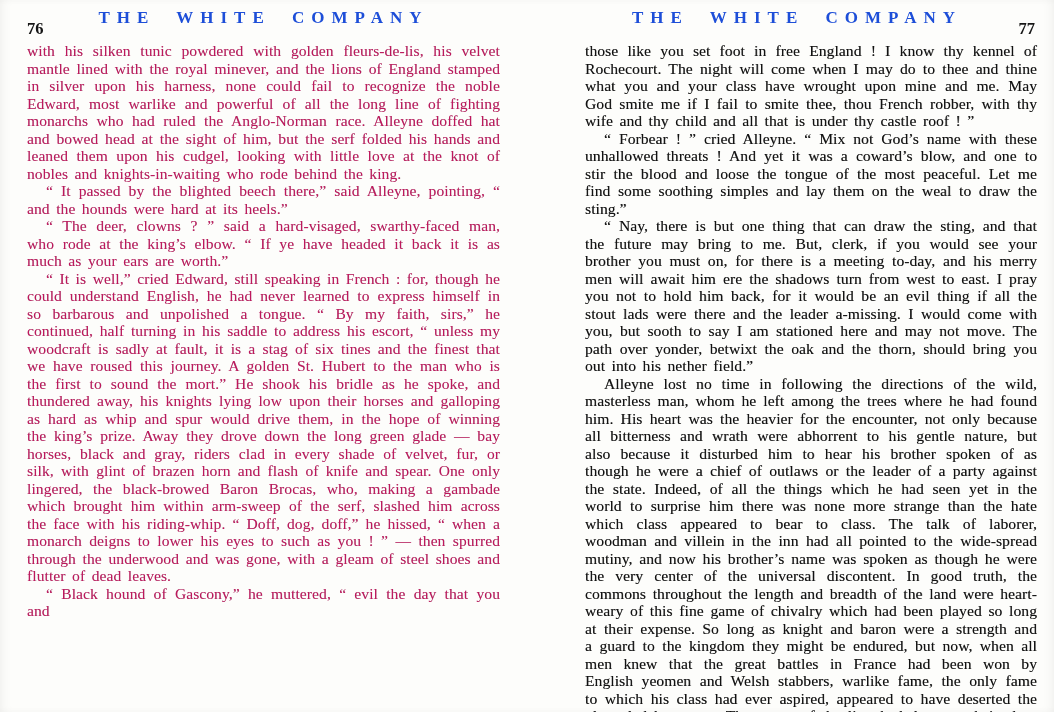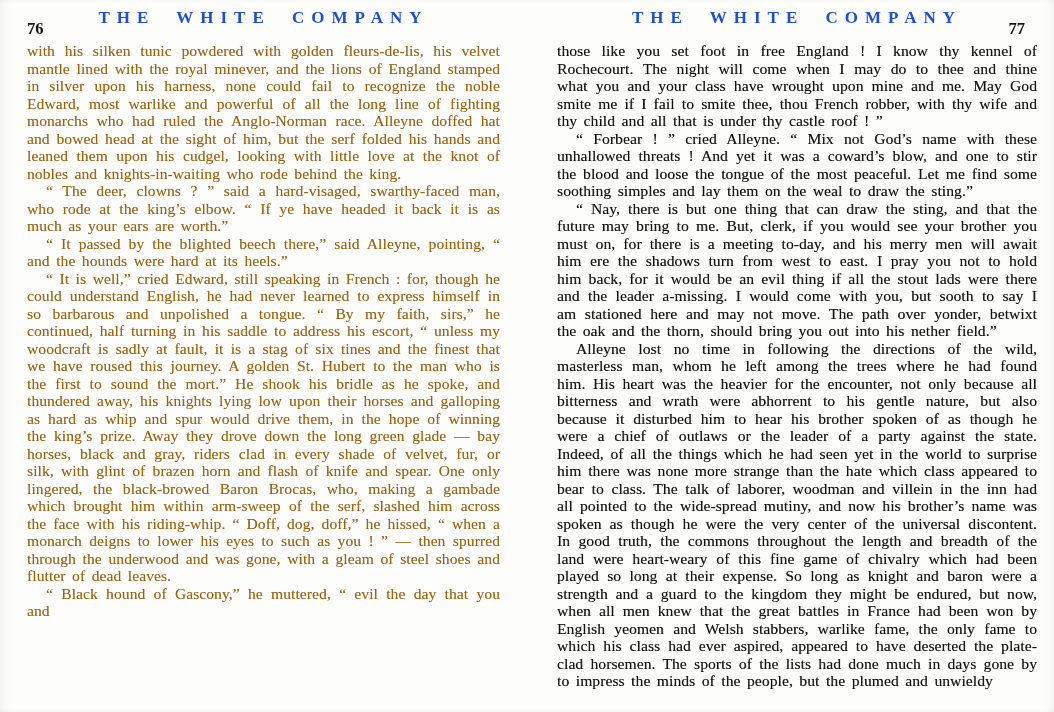--- a/index.html
+++ b/index.html
@@ -46,57 +46,58 @@
   }
   .page-number {
     position: absolute;
     top: 1px;
     font-size: 16.5px;
     font-weight: bold;
     color: #161616;
     margin-top: 10px;
   }
   .pn-left  { left: 0; }
-  .pn-right { right: 12px; }
+  .pn-right { right: 2px; }
 
   .page-body p {
     margin: 0;
     font-size: 15.5px;
     line-height: 17.5px;
     text-align: justify;
     text-indent: 19px;
     word-spacing: 2.5px;
     letter-spacing: 0.1px;
   }
   .page-body p.cont { text-indent: 0; }
 
   
   .page-right .page-body p {
     color: #121212;
     text-shadow: 0.3px 0 0 rgba(0,0,0,0.45);
+    margin-left: 28px;
   }
   .page-left .page-body p {
-    color: #a16207;
+    color: #be185d;
     text-shadow: 0.15px 0 0 rgba(0,0,0,0.25);
   }
 </style>
 </head>
 <body>
 
 <div class="spread">
 
   <section class="page page-left">
     <header class="page-header">
       <span class="page-number pn-left">76</span>
       <span class="running-title">THE WHITE COMPANY</span>
     </header>
     <div class="page-body">
       <p class="cont">with his silken tunic powdered with golden fleurs-de-lis, his velvet mantle lined with the royal minever, and the lions of England stamped in silver upon his harness, none could fail to recognize the noble Edward, most warlike and powerful of all the long line of fighting monarchs who had ruled the Anglo-Norman race.  Alleyne doffed hat and bowed head at the sight of him, but the serf folded his hands and leaned them upon his cudgel, looking with little love at the knot of nobles and knights-in-waiting who rode behind the king.</p>
+      <p>“ It passed by the blighted beech there,” said Alleyne, pointing, “ and the hounds were hard at its heels.”</p>
       <p>“ The deer, clowns ? ” said a hard-visaged, swarthy-faced man, who rode at the king’s elbow.  “ If ye have headed it back it is as much as your ears are worth.”</p>
-      <p>“ It passed by the blighted beech there,” said Alleyne, pointing, “ and the hounds were hard at its heels.”</p>
       <p>“ It is well,” cried Edward, still speaking in French : for, though he could understand English, he had never learned to express himself in so barbarous and unpolished a tongue.  “ By my faith, sirs,” he continued, half turning in his saddle to address his escort, “ unless my woodcraft is sadly at fault, it is a stag of six tines and the finest that we have roused this journey.  A golden St. Hubert to the man who is the first to sound the mort.”  He shook his bridle as he spoke, and thundered away, his knights lying low upon their horses and galloping as hard as whip and spur would drive them, in the hope of winning the king’s prize.  Away they drove down the long green glade — bay horses, black and gray, riders clad in every shade of velvet, fur, or silk, with glint of brazen horn and flash of knife and spear.  One only lingered, the black-browed Baron Brocas, who, making a gambade which brought him within arm-sweep of the serf, slashed him across the face with his riding-whip.  “ Doff, dog, doff,” he hissed, “ when a monarch deigns to lower his eyes to such as you ! ” — then spurred through the underwood and was gone, with a gleam of steel shoes and flutter of dead leaves.</p>
       <p>“ Black hound of Gascony,” he muttered, “ evil the day that you and</p>
     </div>
   </section>
 
   <section class="page page-right">
     <header class="page-header">
       <span class="running-title">THE WHITE COMPANY</span>
       <span class="page-number pn-right">77</span>
     </header>

